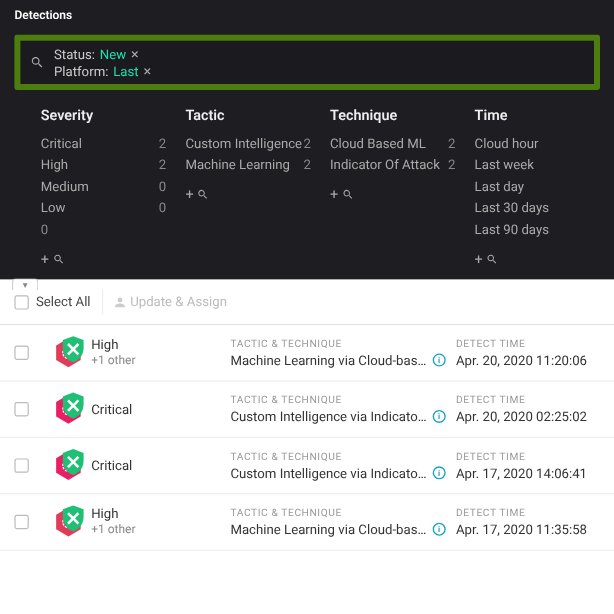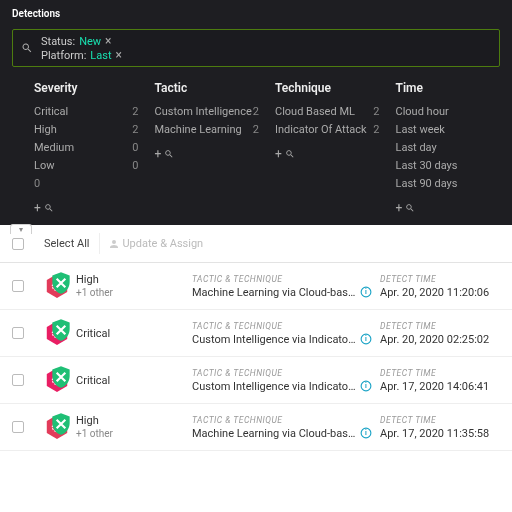--- a/index.html
+++ b/index.html
@@ -1,45 +1,45 @@
 <!DOCTYPE html>
 <html><head>
 <meta charset="utf-8">
 <style>
   * { box-sizing: border-box; margin: 0; padding: 0; font-family: -apple-system, "Segoe UI", Roboto, sans-serif; }
   body { width: 512px; height: 512px; overflow: hidden; background: #fff; font-size: 11px; color: #333; }
   .top { background: #1e1e22; color: #ccc; padding: 8px 12px 10px 12px; }
   .title { color: #fff; font-size: 10px; font-weight: 600; margin-bottom: 10px; }
-  .searchbar { display: flex; align-items: center; gap: 8px; border: 1px solid #4d7c0f; border-radius: 2px; padding: 4px 8px; background: #1b1b1f; }
+  .searchbar { display: flex; align-items: center; gap: 8px; border: 5px solid #4d7c0f; border-radius: 2px; padding: 4px 8px; background: #1b1b1f; }
   .searchbar svg { width: 12px; height: 12px; fill: #aaa; }
   .chip { display: flex; align-items: center; gap: 4px; font-size: 11px; }
   .chip .k { color: #ccc; }
   .chip .v { color: #18e0b0; }
   .chip .x { color: #aaa; cursor: pointer; font-size: 12px; }
   .facets { display: grid; grid-template-columns: 1fr 1fr 1fr 1fr; gap: 0 16px; margin-top: 14px; margin-left: 22px; }
   .facet h4 { color: #eee; font-size: 12px; font-weight: 600; margin-bottom: 8px; }
   .facet .row { display: flex; justify-content: space-between; font-size: 11px; color: #aaa; line-height: 18px; cursor: pointer; }
   .facet .row .c { color: #888; }
   .facet .more { margin-top: 8px; color: #aaa; font-size: 12px; display: flex; align-items: center; gap: 3px; cursor: pointer; }
   .facet .more svg { width: 10px; height: 10px; fill: #aaa; }
   .toolbar { display: flex; align-items: center; gap: 10px; padding: 8px 12px; border-bottom: 1px solid #e3e3e3; background: #fff; position: relative; }
   .toolbar .caret-tab { position: absolute; top: -1px; left: 10px; width: 22px; height: 10px; background: #fff; border: 1px solid #d0d0d0; border-bottom: none; border-radius: 3px 3px 0 0; display:flex; align-items:center; justify-content:center; color:#888; font-size:8px;}
   .cb { width: 12px; height: 12px; border: 1px solid #bbb; border-radius: 2px; background: #fff; }
-  .sel-all { display: flex; align-items: center; gap: 20px; font-size: 11px; color: #444; cursor: pointer; }
+  .sel-all { display: flex; align-items: center; gap: 6px; font-size: 11px; color: #444; cursor: pointer; }
   .ua { display: flex; align-items: center; gap: 2px; font-size: 11px; color: #bbb; padding: 4px 8px; border-left: 1px solid #eee; }
   .ua svg { width: 12px; height: 12px; fill: #ccc; }
   .list { background: #fff; }
   .item { display: grid; grid-template-columns: 24px 140px 180px 130px 40px; gap: 8px; align-items: center; padding: 10px 12px; border-bottom: 1px solid #eee; }
   .sev { display: flex; align-items: center; gap: 6px; }
   .hex { width: 26px; height: 26px; position: relative; }
   .hex svg { width: 26px; height: 26px; }
   .shield { position: absolute; top: -3px; right: -4px; width: 14px; height: 14px; }
   .sevtext { font-size: 11px; color: #333; line-height: 13px; }
   .sevtext .sub { color: #888; font-size: 10px; }
-  .col .lab { font-size: 8.5px; letter-spacing: 0.5px; color: #999; text-transform: uppercase; margin-bottom: 2px; font-style: italic; }
+  .col .lab { font-size: 8.5px; letter-spacing: 0.5px; color: #999; text-transform: uppercase; margin-bottom: 2px; }
   .col .val { font-size: 11px; color: #333; white-space: nowrap; overflow: hidden; text-overflow: ellipsis; max-width: 100%; }
   .tt { display: flex; align-items: center; gap: 4px; }
   .info { width: 12px; height: 12px; flex-shrink:0; }
   .info circle { fill: none; stroke: #1aa3c6; stroke-width: 1.5; }
   .info text { fill: #1aa3c6; font-size: 9px; font-weight: bold; }
 </style>
 </head>
 <body>
 
 <div class="top">

